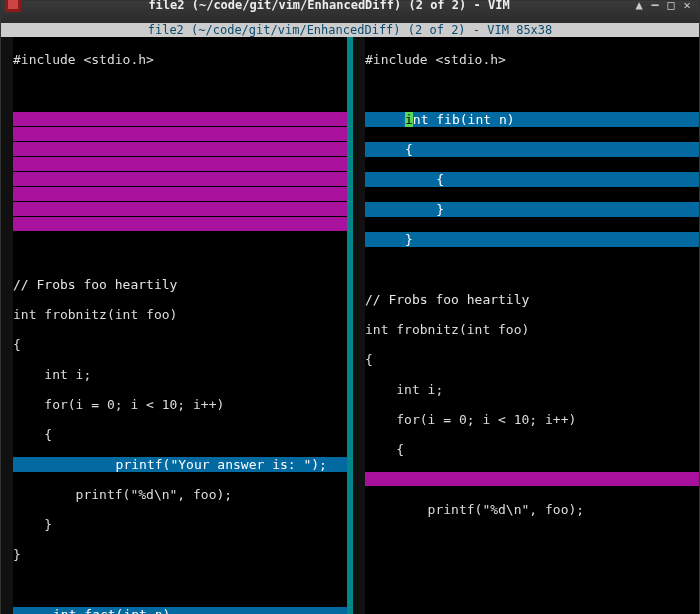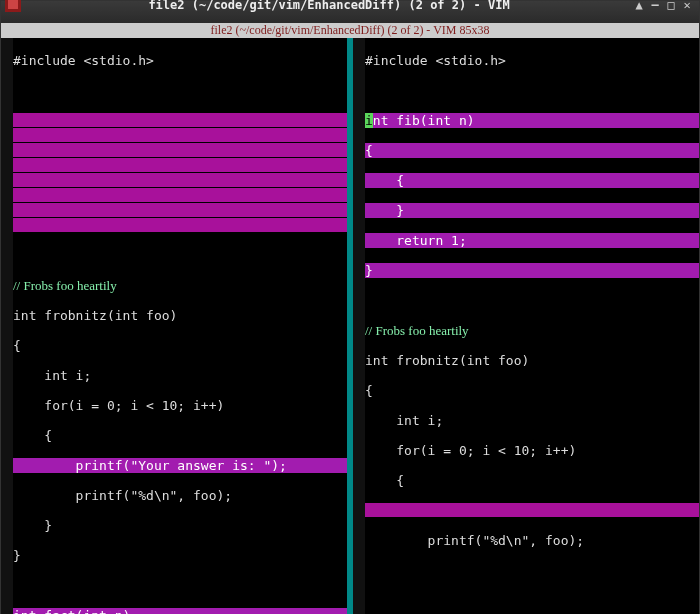--- a/index.html
+++ b/index.html
@@ -31,27 +31,26 @@
   width: 16px; height: 16px; margin-right: 6px;
   display: flex; align-items: center; justify-content: center;
 }
 .titlebar .title { flex: 1; text-align: center; font-weight: bold; }
 .titlebar .wbtn {
   width: 16px; text-align: center; color: #ccc;
   font-weight: bold; cursor: pointer;
 }
 .vimtitle {
   background: #ccc;
-  color: #7f1d1d;
+  color: #0c4a6e;
   height: 18px;
   display: flex;
   align-items: center;
   justify-content: center;
   font-size: 12px;
-  font-family: Liberation Serif, serif;
 }
 .editor {
   flex: 1;
   display: flex;
   background: #000;
   position: relative;
 }
 .pane {
   width: 50%;
   display: flex;
@@ -61,30 +60,30 @@
 .fold { width: 12px; background: #111; }
 .code {
   flex: 1;
   line-height: 15px;
   font-size: 13px;
   white-space: pre;
   color: #ddd;
   overflow: hidden;
 }
 .line { height: 15px; }
-.diffadd { background: #a21caf; color: #fff; }
+.diffadd { background: #0369a1; color: #fff; padding-left: 40px; }
 .diffdel {
   background: #a8119b;
   height: 15px;
   background-image: linear-gradient(#000 1px, transparent 1px);
   background-size: 100% 15px;
   background-position: 0 14px;
 }
 .cursor { background: #5bd75b; color: #000; }
-.cmt { color: #86efac; font-family: Liberation Serif, serif; }
+.cmt { color: #e5e5e5; }
 .paneSep { width: 6px; background: #088; }
 </style>
 </head>
 <body>
 
 <div class="window">
   <div class="titlebar">
     <span class="appicon">
       <svg width="16" height="16">
           <rect width="16" height="16" fill="#8b1a1a"></rect>
@@ -142,21 +141,20 @@
 
     <div class="pane">
       <div class="fold"></div>
       <div class="code">
 <div class="line">#include &lt;stdio.h&gt;</div>
 <div class="line"></div>
 <div class="line diffadd"><span class="cursor">i</span><span>nt fib(int n)</span></div>
 <div class="line diffadd">{</div>
 <div class="line diffadd">    {</div>
 <div class="line diffadd">    }</div>
-<div class="line diffadd">    return 1;</div>
 <div class="line diffadd">}</div>
 <div class="line"></div>
 <div class="line cmt">// Frobs foo heartily</div>
 <div class="line">int frobnitz(int foo)</div>
 <div class="line">{</div>
 <div class="line">    int i;</div>
 <div class="line">    for(i = 0; i &lt; 10; i++)</div>
 <div class="line">    {</div>
 <div class="diffdel" style="height:15px;"></div>
 <div class="line">        printf("%d\n", foo);</div>

